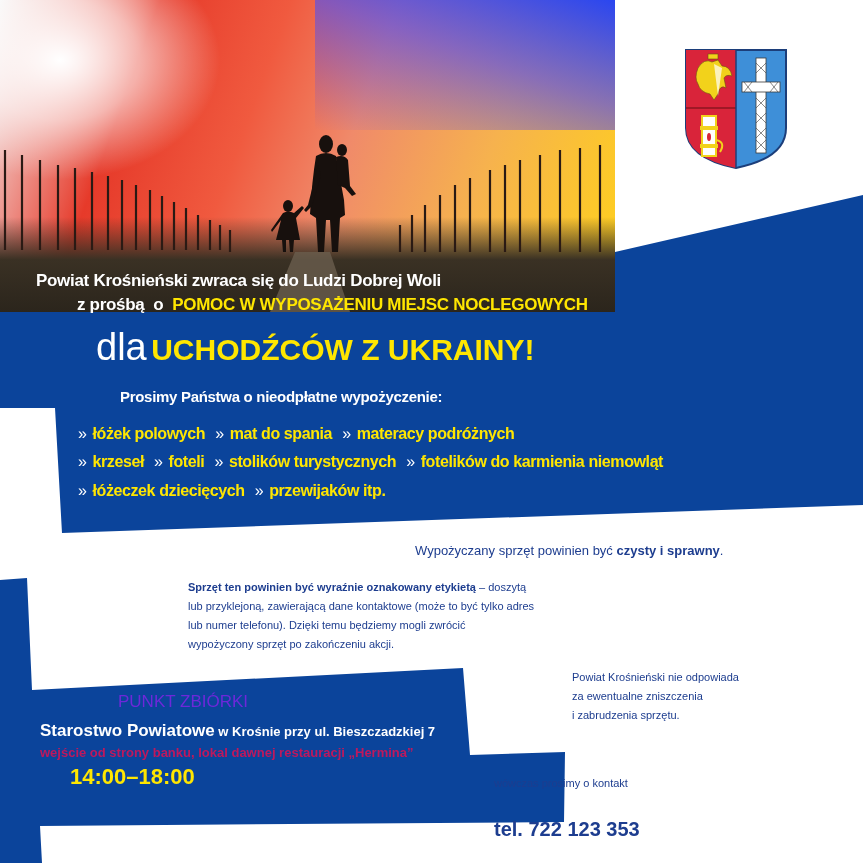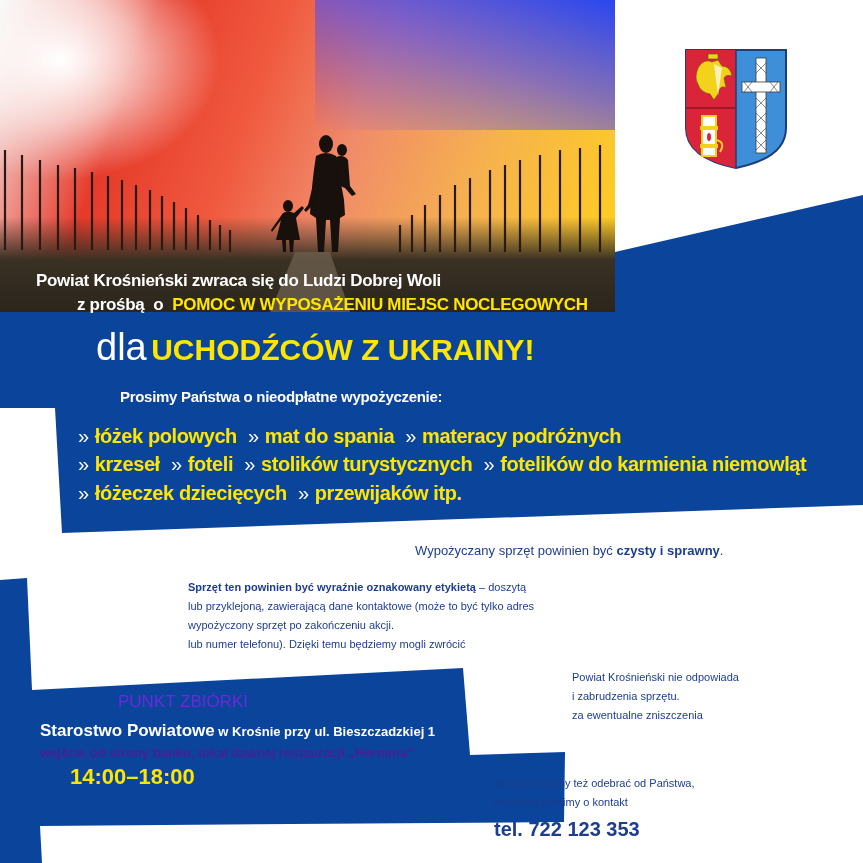--- a/index.html
+++ b/index.html
@@ -13,21 +13,21 @@
       linear-gradient(160deg, rgba(255,255,255,0) 0%, rgba(255,255,255,0) 100%),
       linear-gradient(110deg, #f5f5f5 0%, #e63a2a 22%, #f05a3f 40%, #f08a6a 55%, #f6b24e 75%, #ffd21a 100%);
   }
   .hero-blue { position:absolute; right:0; top:0; width: 300px; height: 130px; background: linear-gradient(200deg, #2a46f0 0%, rgba(90,80,230,0.7) 45%, rgba(200,120,150,0) 100%); }
   .hero-ground { position:absolute; left:0; bottom:0; width:100%; height:95px; background: linear-gradient(180deg, rgba(40,30,20,0) 0%, #3a3124 45%, #2b251c 100%); }
   .shape { fill: #0b449b; }
   .hdr-white { color:#fff; font-weight:700; font-size:17px; letter-spacing:-0.3px; white-space:nowrap; }
   .yellow { color:#ffe600; }
   .title-dla { color:#fff; font-size:38px; font-weight:400; }
   .title-main { color:#ffe600; font-size:30px; font-weight:700; }
-  .list-line { color:#ffe600; font-weight:700; font-size:20px; letter-spacing:-0.4px; white-space:nowrap; }
+  .list-line { color:#ffe600; font-weight:700; font-size:16px; letter-spacing:-0.4px; white-space:nowrap; }
   .sep { color:#fff; font-weight:400; margin: 0 6px; }
   .body-text { color:#1d3d8f; font-size:11px; line-height:19px; }
   .bold { font-weight:700; }
 </style>
 </head>
 <body>
 
 <div class="hero">
   <div class="hero-blue"></div>
   <div class="hero-ground"></div>
@@ -159,34 +159,33 @@
   <span class="sep">»</span><span>przewijaków itp.</span>
 </div>
 
 <div class="abs body-text" style="left:415px;top:541px;white-space:nowrap;font-size:13px;">
   <span style="white-space:pre">Wypożyczany sprzęt powinien być </span><span class="bold">czysty i sprawny</span><span>.</span>
 </div>
 
 <div class="abs body-text" style="left:188px;top:578px;white-space:nowrap;">
   <div><span class="bold">Sprzęt ten powinien być wyraźnie oznakowany etykietą</span><span> – doszytą</span></div>
   <div>lub przyklejoną, zawierającą dane kontaktowe (może to być tylko adres</div>
+  <div>lub numer telefonu). Dzięki temu będziemy mogli zwrócić</div>
   <div>wypożyczony sprzęt po zakończeniu akcji.</div>
-  <div>lub numer telefonu). Dzięki temu będziemy mogli zwrócić</div>
 </div>
 
 <div class="abs body-text" style="left:572px;top:668px;white-space:nowrap;">
   <div>Powiat Krośnieński nie odpowiada</div>
+  <div>za ewentualne zniszczenia</div>
   <div>i zabrudzenia sprzętu.</div>
-  <div>za ewentualne zniszczenia</div>
 </div>
 
 <div class="abs" style="left:118px;top:692px;color:#6d28d9;font-weight:400;font-size:17px;">PUNKT ZBIÓRKI</div>
 <div class="abs" style="left:40px;top:721px;color:#fff;white-space:nowrap;">
-  <span style="font-size:17px;font-weight:700;">Starostwo Powiatowe</span><span style="font-size:13px;font-weight:700;"> w Krośnie przy ul. Bieszczadzkiej 1</span>
+  <span style="font-size:17px;font-weight:700;">Starostwo Powiatowe</span><span style="font-size:13px;font-weight:700;"> w Krośnie przy ul. Bieszczadzkiej 7</span>
 </div>
-<div class="abs" style="left:40px;top:745px;color:#4c1d95;font-size:13px;font-weight:700;white-space:nowrap;">wejście od strony banku, lokal dawnej restauracji „Hermina”</div>
+<div class="abs" style="left:40px;top:745px;color:#be185d;font-size:13px;font-weight:700;white-space:nowrap;">wejście od strony banku, lokal dawnej restauracji „Hermina”</div>
 <div class="abs" style="left:70px;top:764px;color:#ffe600;font-size:22px;font-weight:700;">14:00–18:00</div>
 
 <div class="abs body-text" style="left:494px;top:774px;white-space:nowrap;">
-  <div>Sprzęt możemy też odebrać od Państwa,</div>
   <div>wówczas prosimy o kontakt</div>
 </div>
 <div class="abs" style="left:494px;top:818px;color:#1d3d8f;font-size:20px;font-weight:700;white-space:nowrap;">tel. 722 123 353</div>
 
 </body></html>

